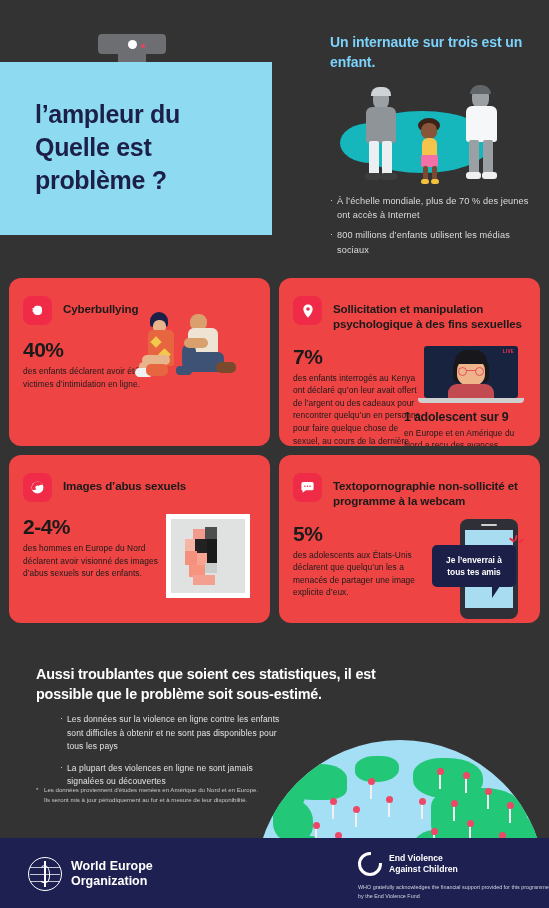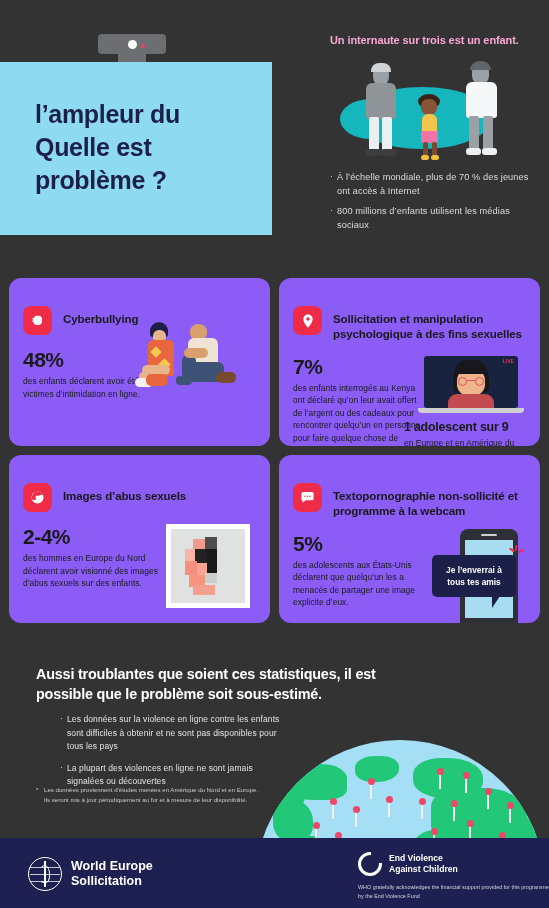--- a/index.html
+++ b/index.html
@@ -35,21 +35,21 @@
     background: #8edbf1;
   }
   .hero-title {
     position: absolute; left: 35px; top: 98px; width: 230px;
     color: #1c2049; font-size: 25px; font-weight: bold; line-height: 1.32;
     letter-spacing: -0.3px;
   }
 
   .hero-right { position: absolute; left: 330px; top: 33px; width: 210px; }
   .hero-kicker {
-    color: #f9a8d4; font-size: 11px; font-weight: bold; line-height: 1.42;
+    color: #7dd3fc; font-size: 14px; font-weight: bold; line-height: 1.42;
     letter-spacing: -0.1px;
   }
   .family { position: relative; width: 205px; height: 105px; margin-top: 10px; }
   .family .blob {
     position: absolute; left: 22px; top: 28px; width: 140px; height: 62px;
     background: #16b6bd; border-radius: 50%;
   }
   .family .blob2 {
     position: absolute; left: 10px; top: 40px; width: 62px; height: 40px;
     background: #16b6bd; border-radius: 50%;
@@ -67,22 +67,22 @@
   }
   .bullet::before { content: "·"; position: absolute; left: 0; top: -1px; }
 
   
   .cards {
     position: absolute; left: 9px; top: 278px;
     width: 531px;
     display: grid; grid-template-columns: 261px 261px; gap: 9px;
   }
   .card {
-    background: #8b5cf6; border-radius: 12px; position: relative;
-    height: 168px; padding: 28px 14px 10px 14px; overflow: hidden;
+    background: #ef4444; border-radius: 12px; position: relative;
+    height: 168px; padding: 18px 14px 10px 14px; overflow: hidden;
   }
   .card-head { display: flex; align-items: flex-start; gap: 11px; }
   .card-icon {
     flex: 0 0 auto; width: 29px; height: 29px; border-radius: 8px;
     background: #ef2b47; display: flex; align-items: center; justify-content: center;
   }
   .card-title {
     color: #1a1a1a; font-size: 11.6px; font-weight: bold; line-height: 1.32;
     padding-top: 5px; letter-spacing: -0.15px;
   }
@@ -286,21 +286,21 @@
         <div class="card-icon">
           <svg width="17" height="17" viewBox="0 0 24 24" fill="#ffffff">
             <path d="M7 9c0-2 1.6-3.6 3.6-3.6h3.2c2.6 0 4.6 2 4.6 4.6v3.4c0 2.8-2.3 5.1-5.1 5.1h-1.6A5.7 5.7 0 0 1 6 12.8V9z"></path>
             <rect x="4.6" y="8.4" width="3.4" height="2.3" rx="1.1"></rect>
             <rect x="4.6" y="11.6" width="3.4" height="2.3" rx="1.1"></rect>
           </svg>
         </div>
         <div class="card-title">Cyberbullying</div>
       </div>
       <div class="card-body">
-        <div class="stat">48%</div>
+        <div class="stat">40%</div>
         <div class="stat-sub" style="width:135px;">des enfants déclarent avoir été victimes d’intimidation en ligne.</div>
 
         <div class="art-kids">
 
           <div style="position:absolute;left:10px;top:12px;width:18px;height:15px;background:#1c2049;border-radius:9px 9px 3px 3px;"></div>
           <div style="position:absolute;left:13px;top:20px;width:13px;height:13px;background:#e8b48c;border-radius:45%;"></div>
           <div style="position:absolute;left:8px;top:30px;width:26px;height:36px;background:#e8663f;border-radius:5px 5px 3px 3px;"></div>
           <div style="position:absolute;left:12px;top:38px;width:8px;height:8px;background:#f2c94c;transform:rotate(45deg);"></div>
           <div style="position:absolute;left:20px;top:50px;width:9px;height:9px;background:#f2c94c;transform:rotate(45deg);"></div>
           <div style="position:absolute;left:2px;top:55px;width:28px;height:10px;background:#e8b48c;border-radius:6px;"></div>
@@ -550,21 +550,21 @@
       <div class="who-logo">
         <div class="circ"></div>
         <div class="lat" style="top:10px;"></div>
         <div class="lat" style="top:17px;"></div>
         <div class="lat" style="top:24px;"></div>
         <div class="rod"></div>
         <div class="snake"></div>
       </div>
       <div class="who-text">
         <div>World Europe</div>
-        <div>Sollicitation</div>
+        <div>Organization</div>
       </div>
     </div>
 
     <div class="evac">
       <div class="evac-row">
         <div class="evac-mark"></div>
         <div class="evac-text">
           <div>End Violence</div>
           <div>Against Children</div>
         </div>

